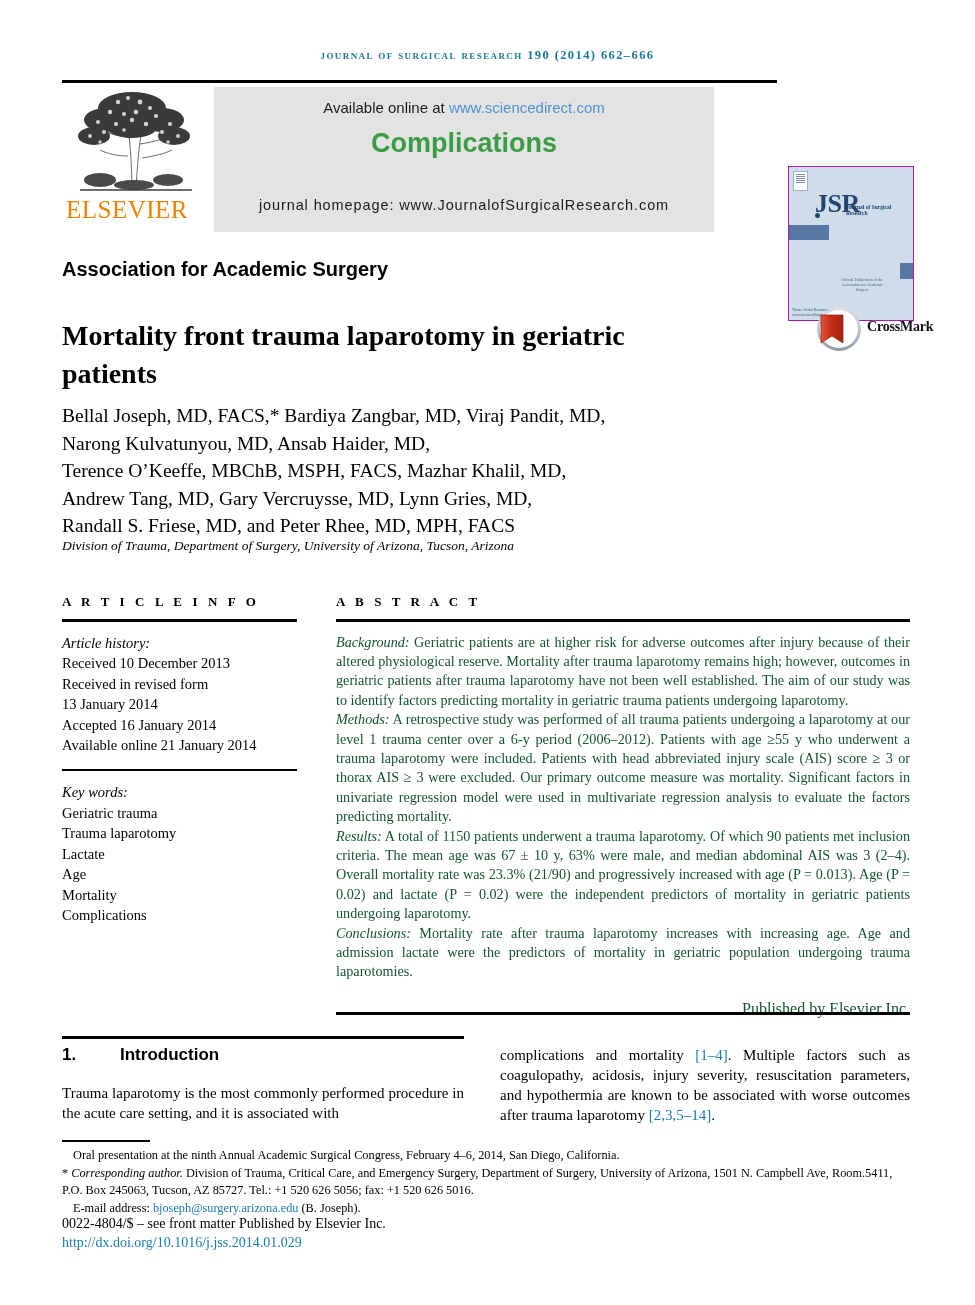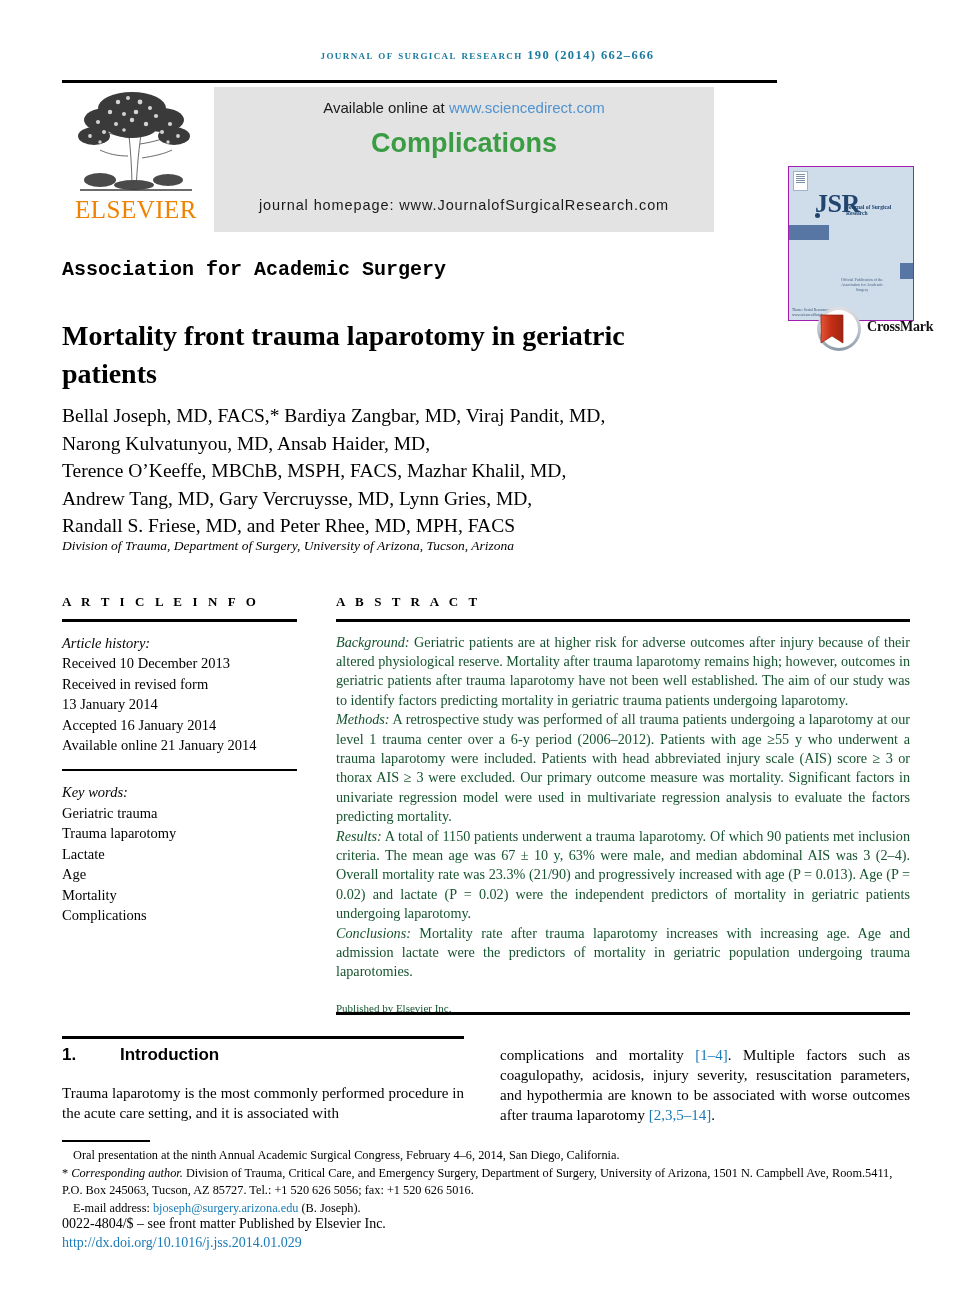--- a/index.html
+++ b/index.html
@@ -68,21 +68,20 @@
     width: 130px;
     height: 112px;
     overflow: hidden;
   }
   .tree-box svg { display: block; }
   .elsevier-word {
     position: absolute;
     left: 4px;
     top: 112px;
     width: 140px;
-    text-align: center;
     font-family: "Liberation Serif", "DejaVu Serif", serif;
     font-size: 25px;
     letter-spacing: 0.5px;
     color: #ef8200;
   }
 
   .sd-banner {
     position: absolute;
     left: 152px;
     top: 3px;
@@ -207,21 +206,21 @@
     font-size: 3.6px;
     line-height: 4.5px;
     color: #33506f;
   }
 
   
   .assoc-line {
     position: absolute;
     top: 258px;
     left: 62px;
-    font-family: Liberation Mono, monospace;
+    font-family: Liberation Sans, sans-serif;
     font-size: 20px;
     font-weight: bold;
     color: #000;
   }
   .art-title {
     position: absolute;
     top: 298px;
     left: 62px;
     width: 640px;
     font-family: "Liberation Serif", "DejaVu Serif", serif;
@@ -321,23 +320,23 @@
     font-family: "Liberation Serif", "DejaVu Serif", serif;
     font-size: 14.2px;
     line-height: 19.4px;
     text-align: justify;
     color: #14532d;
   }
   .abs-body p { margin: 0; }
   .abs-body .lead { font-style: italic; }
   .pub-line {
     margin-top: 17px;
-    text-align: left;
-    font-family: "Liberation Serif", "DejaVu Serif", serif;
-    font-size: 11px;
+    text-align: right;
+    font-family: "Liberation Serif", "DejaVu Serif", serif;
+    font-size: 16px;
   }
   .hr-abs-end {
     position: absolute;
     top: 1012px;
     left: 336px;
     width: 574px;
     height: 2.5px;
     background: #000;
   }
 

